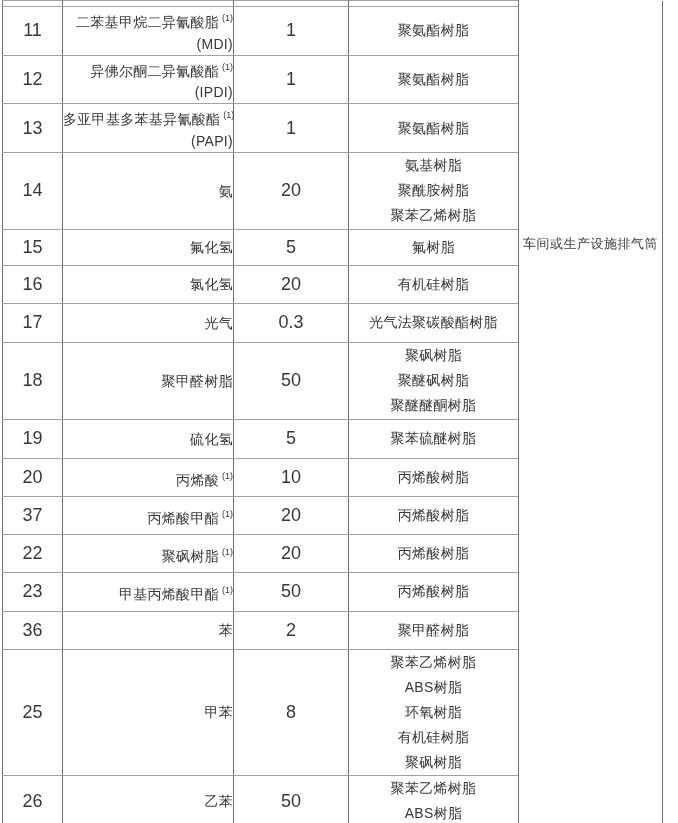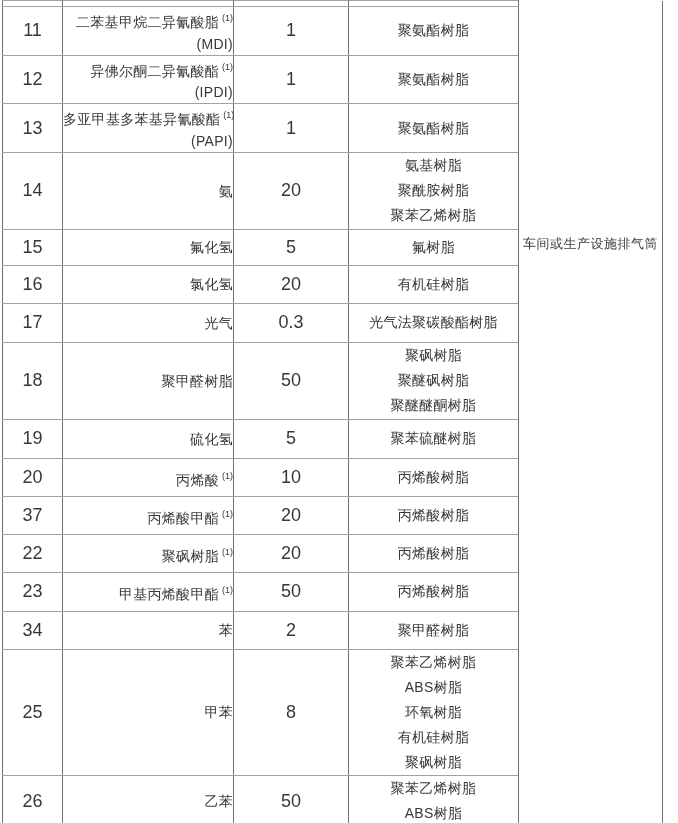--- a/index.html
+++ b/index.html
@@ -188,21 +188,21 @@
           <td class="num-cell">23</td>
           <td>
             <div class="name-line"><span>甲基丙烯酸甲酯</span><sup>(1)</sup></div>
           </td>
           <td class="limit-cell">50</td>
           <td>
             <div class="resin-line">丙烯酸树脂</div>
           </td>
         </tr>
         <tr style="height: 38px;">
-          <td class="num-cell">34</td>
+          <td class="num-cell">36</td>
           <td>
             <div class="name-line"><span>苯</span></div>
           </td>
           <td class="limit-cell">2</td>
           <td>
             <div class="resin-line">聚甲醛树脂</div>
           </td>
         </tr>
         <tr style="height: 123px;">
           <td class="num-cell">25</td>

